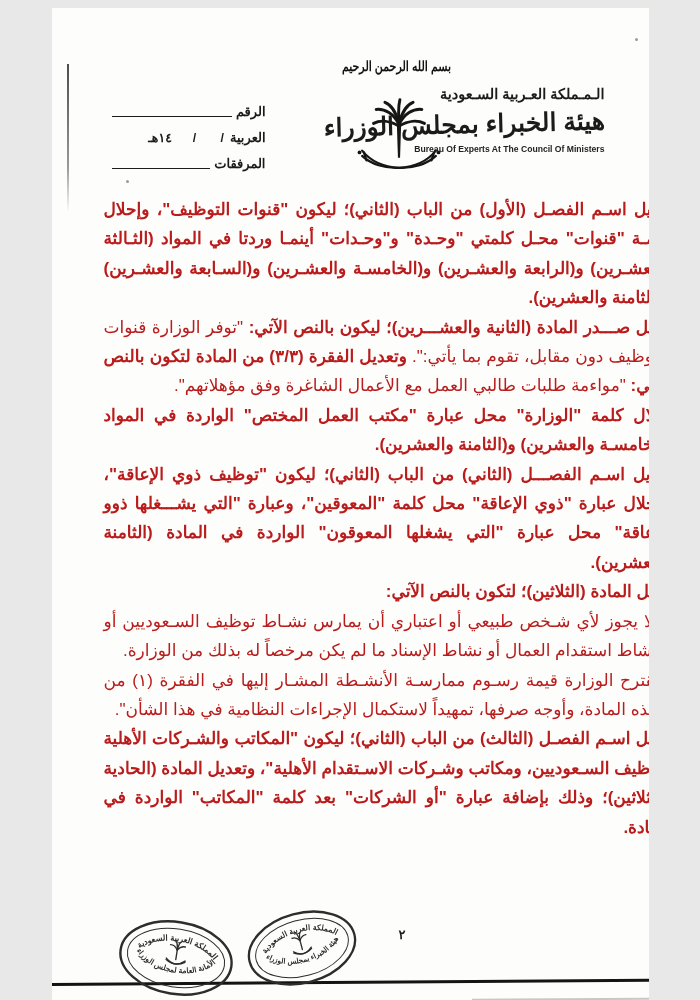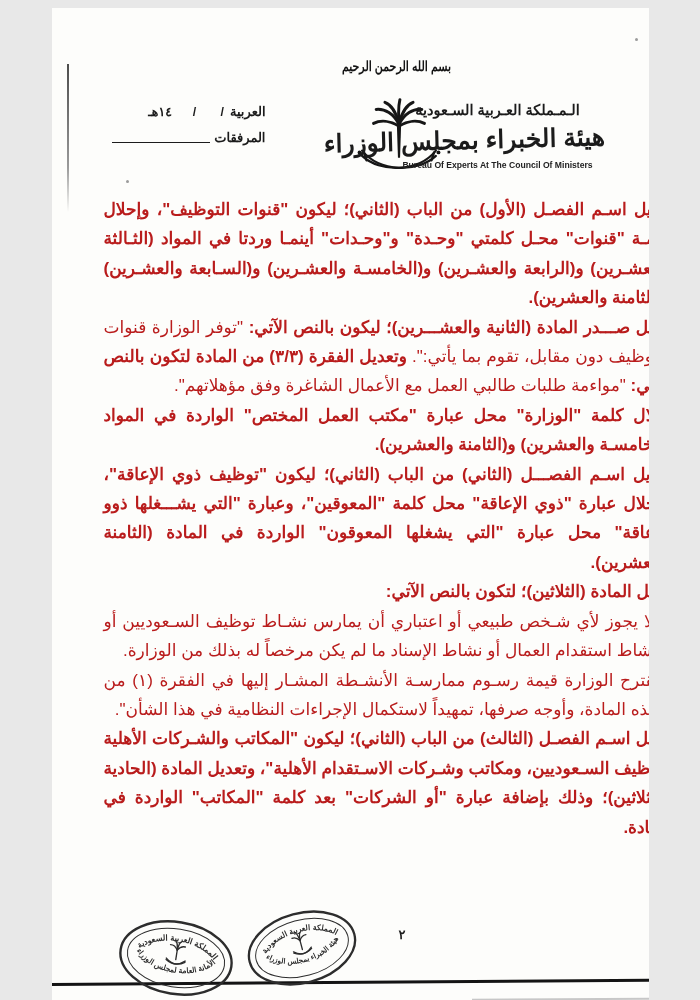--- a/index.html
+++ b/index.html
@@ -9,22 +9,22 @@
     font-family:Liberation Sans, sans-serif; color:#1b1b1b;
   }
   
   .bismillah{
     position:absolute; top:52px; left:282px; width:126px;
     text-align:center; font-size:11px; font-weight:bold;
     transform:scaleY(1.25); color:#141414; direction:rtl;
   }
   .emblem{position:absolute; top:90px; left:303px; width:88px; height:86px;}
   .org-block{
-    position:absolute; top:94px; right:44px; width:214px;
-    text-align:center; direction:rtl;
+    position:absolute; top:78px; right:44px; width:214px;
+    direction:rtl;
   }
   .kingdom{font-size:14.5px; font-weight:bold; letter-spacing:.5px; white-space:nowrap;}
   .org-callig{
     font-size:25px; font-weight:bold; line-height:42px; white-space:nowrap;
     transform:rotate(-1.5deg); letter-spacing:-1px;
   }
   .org-en{font-size:8.6px; font-weight:bold; color:#222; white-space:nowrap;}
   .ref-block{position:absolute; top:86px; left:58px; width:156px; direction:rtl;}
   .ref-row{display:flex; align-items:flex-end; height:26px;}
   .ref-label{font-size:13px; font-weight:bold; white-space:nowrap; line-height:16px;}
@@ -92,20 +92,24 @@
     <circle cx="95" cy="62" r="2.2" fill="#161616"></circle>
   </svg>
 
   <div class="org-block">
     <div class="kingdom">الـمـملكة العـربية السـعودية</div>
     <div class="org-callig">هيئة الخبراء بمجلس الوزراء</div>
     <div class="org-en">Bureau Of Experts At The Council Of Ministers</div>
   </div>
 
   <div class="ref-block">
+    <div class="ref-row">
+      <span class="ref-label">الرقم</span>
+      <span class="ref-line"></span>
+    </div>
     <div class="ref-row">
       <span class="ref-label">العربية</span>
       <span class="ref-date">/&nbsp;&nbsp;&nbsp;&nbsp;&nbsp;&nbsp;&nbsp;/&nbsp;&nbsp;&nbsp;&nbsp;&nbsp;&nbsp;١٤هـ</span>
     </div>
     <div class="ref-row">
       <span class="ref-label">المرفقات</span>
       <span class="ref-line"></span>
     </div>
   </div>
 

